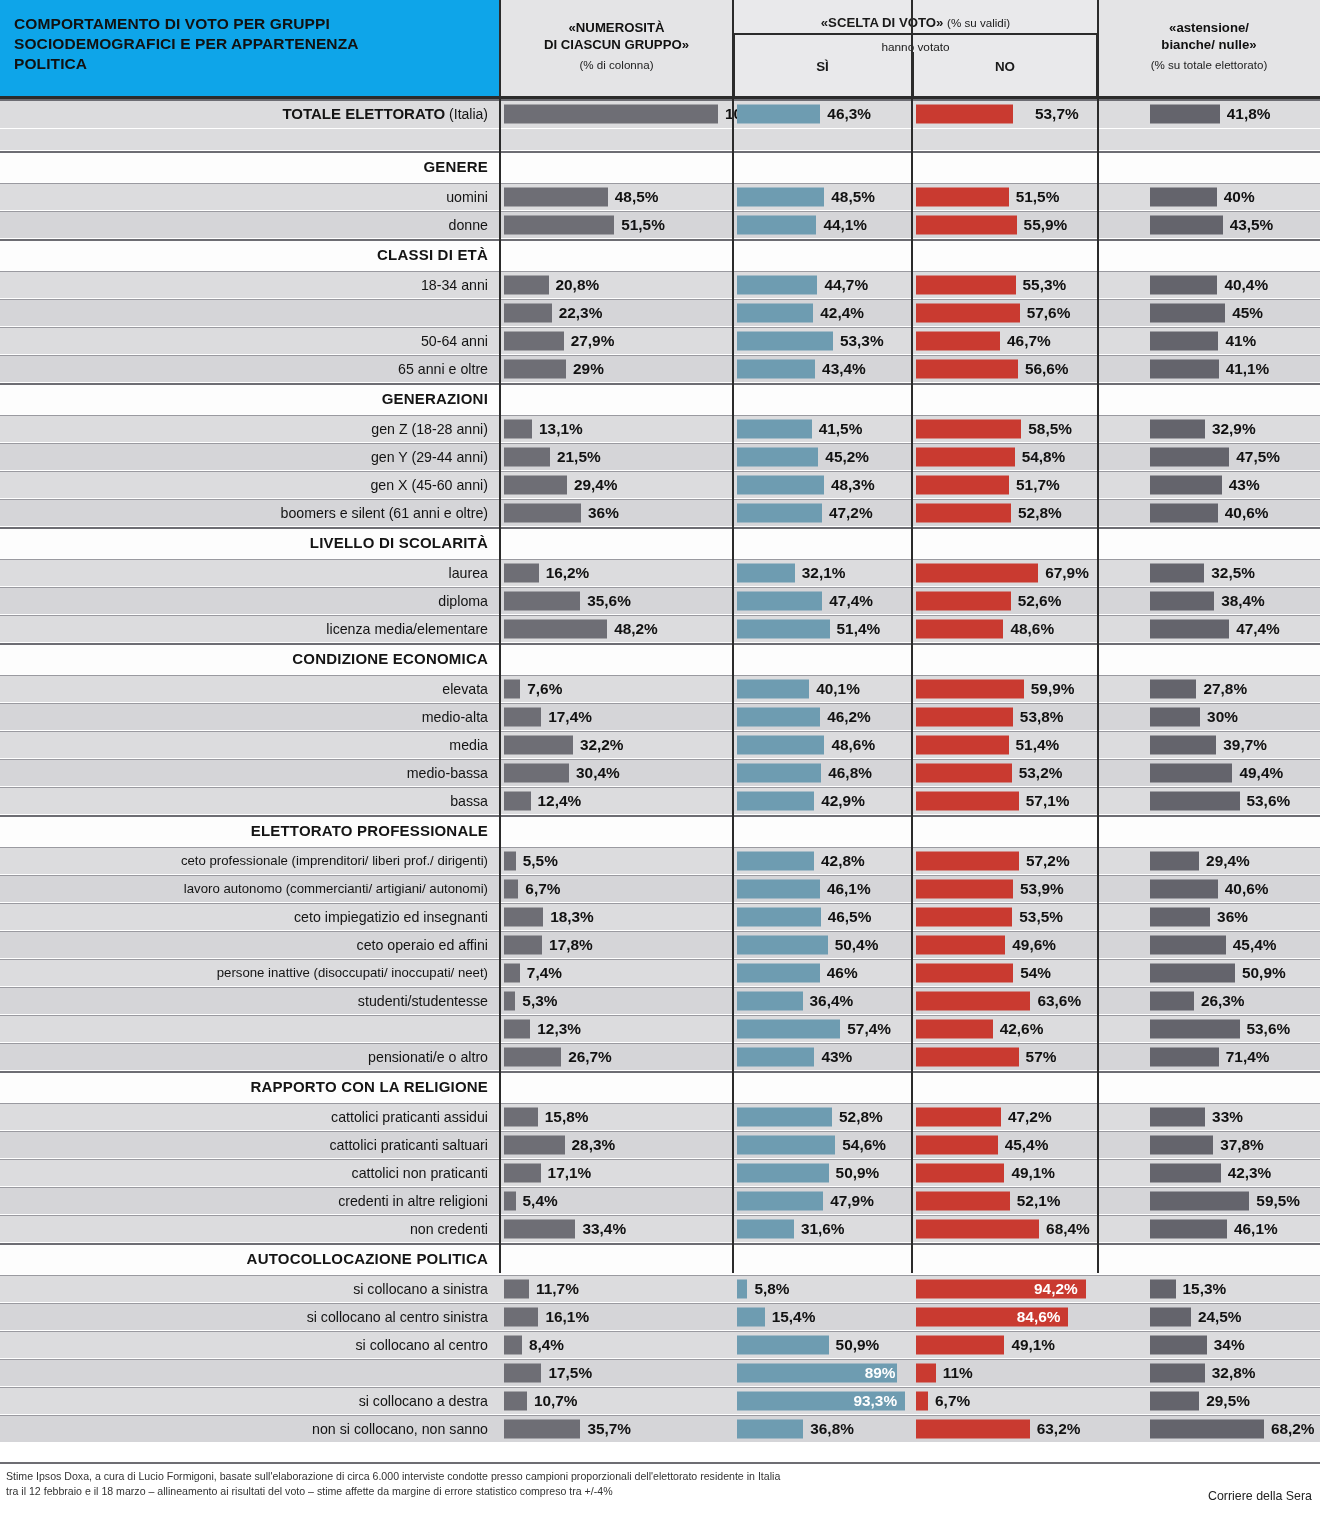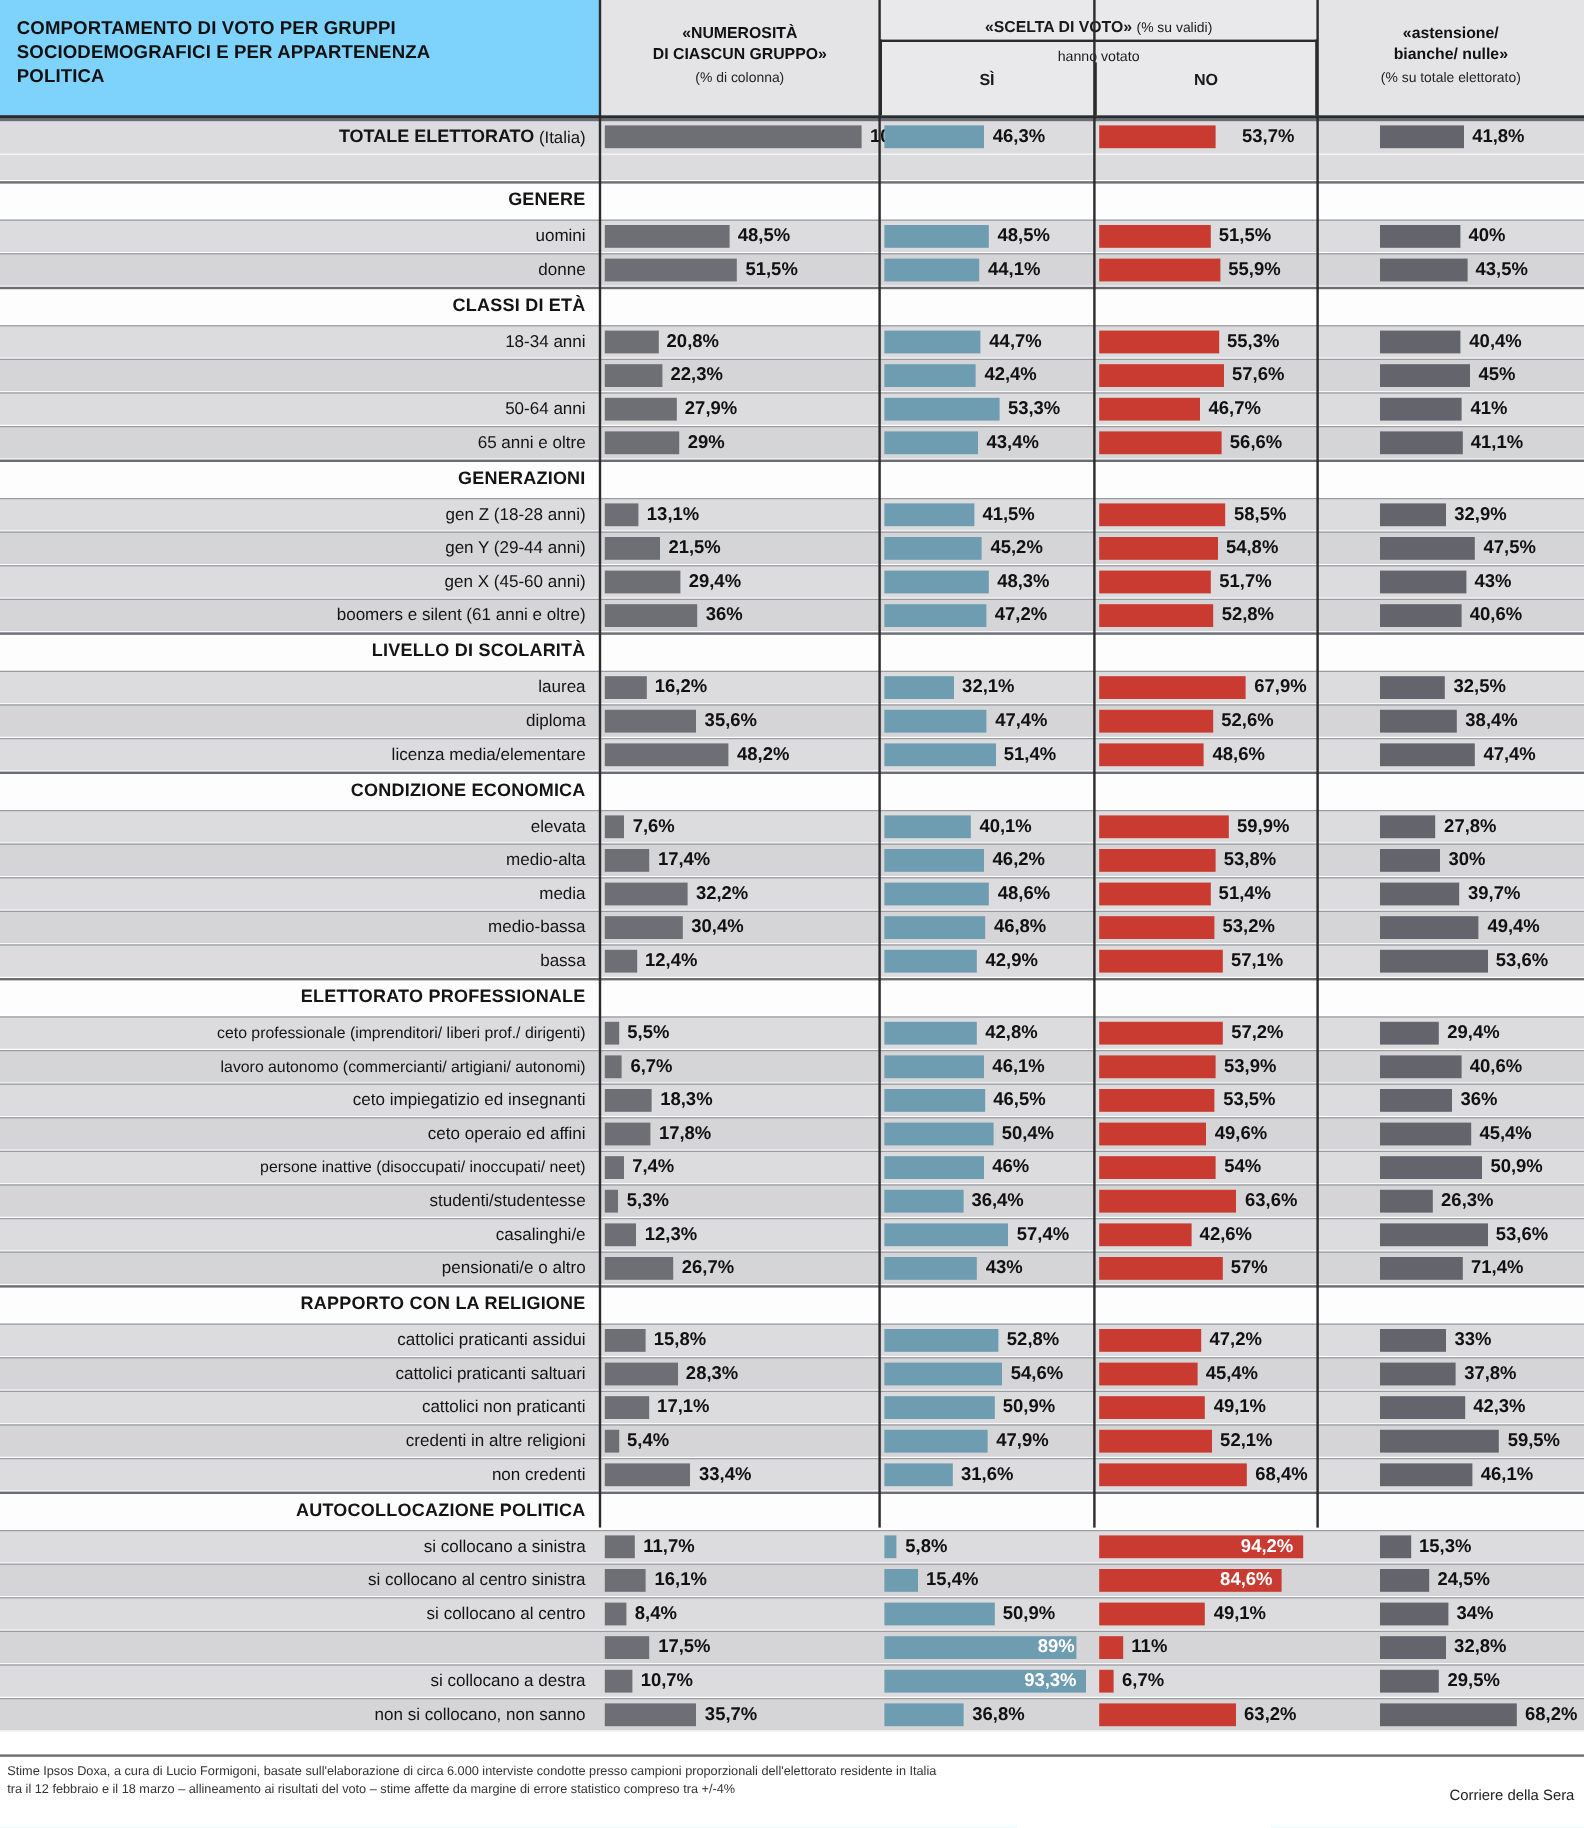--- a/index.html
+++ b/index.html
@@ -1,17 +1,17 @@
 <!DOCTYPE html>
 <html><head>
 <meta charset="utf-8">
 <style>
   html,body{margin:0;padding:0;background:#fff;}
   body{width:1320px;height:1523px;font-family:"Liberation Sans",sans-serif;color:#1a1a1a;overflow:hidden;}
-  .sheet{position:relative;width:1320px;height:1273px;background:#7dd3fc;}
+  .sheet{position:relative;width:1320px;height:1273px;background:#0ea5e9;}
 
   
   .hdr{position:relative;height:96px;border-bottom:3px solid #2b2b2b;}
   .hdr-title{position:absolute;left:14px;top:14px;width:470px;font-size:15.5px;font-weight:bold;line-height:1.28;letter-spacing:.1px;color:#111;}
   .hdr-title div{white-space:nowrap;}
 
   .hcol{position:absolute;top:0;bottom:0;}
   .hc1{left:500px;width:233px;background:#e4e4e6;}
   .hc2{left:733px;width:365px;background:#e9e9eb;}
   .hc3{left:1098px;width:222px;background:#e4e4e6;}
@@ -630,21 +630,20 @@
           <div class="bar red" style="width: 114.48px;"></div>
           <div class="val" style="left: 125.48px;">63,6%</div>
         </div>
         <div class="cell c4">
           <div class="bar dgrey" style="width: 43.921px;"></div>
           <div class="val" style="left: 54.921px;">26,3%</div>
         </div>
       </div>
       <div class="row data">
         <div class="rule"></div>
-        <div class="lab">casalinghi/e</div>
         <div class="cell c1">
           <div class="bar grey" style="width: 26.322px;"></div>
           <div class="val" style="left: 37.322px;">12,3%</div>
         </div>
         <div class="cell c2">
           <div class="bar blue" style="width: 103.32px;"></div>
           <div class="val" style="left: 114.32px;">57,4%</div>
         </div>
         <div class="cell c3">
           <div class="bar red" style="width: 76.68px;"></div>

